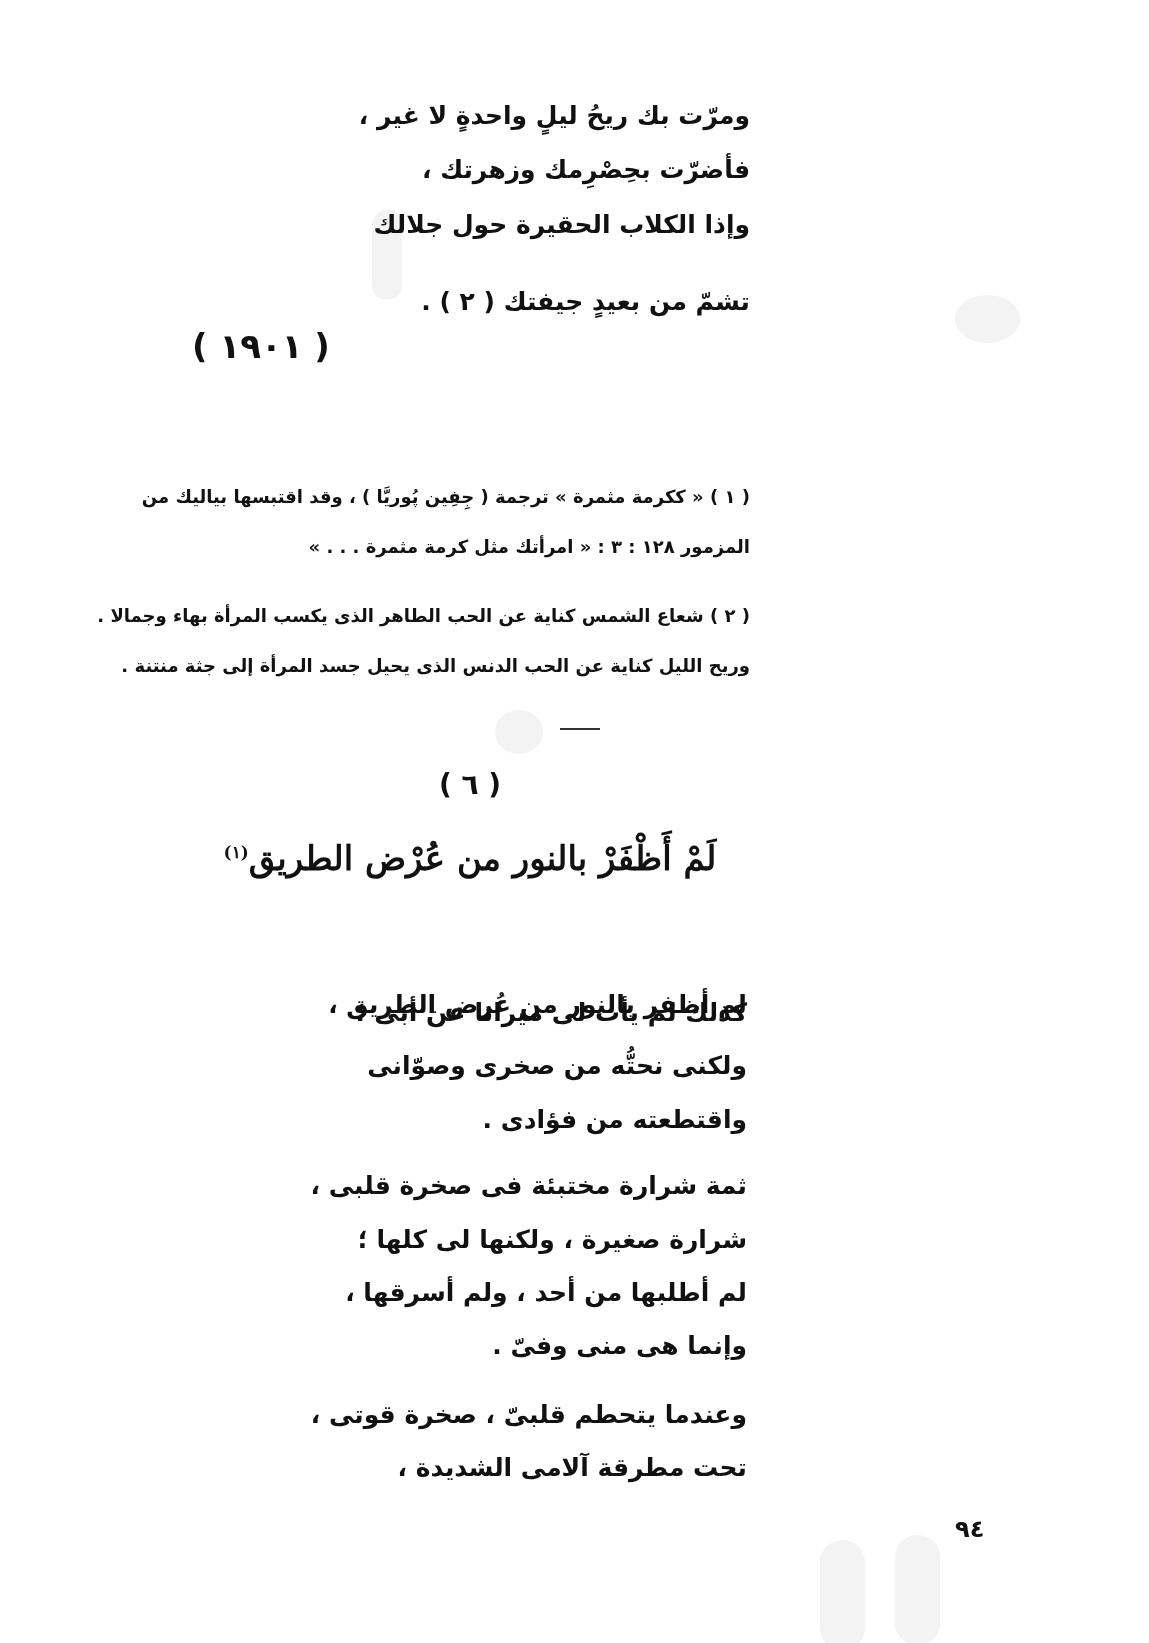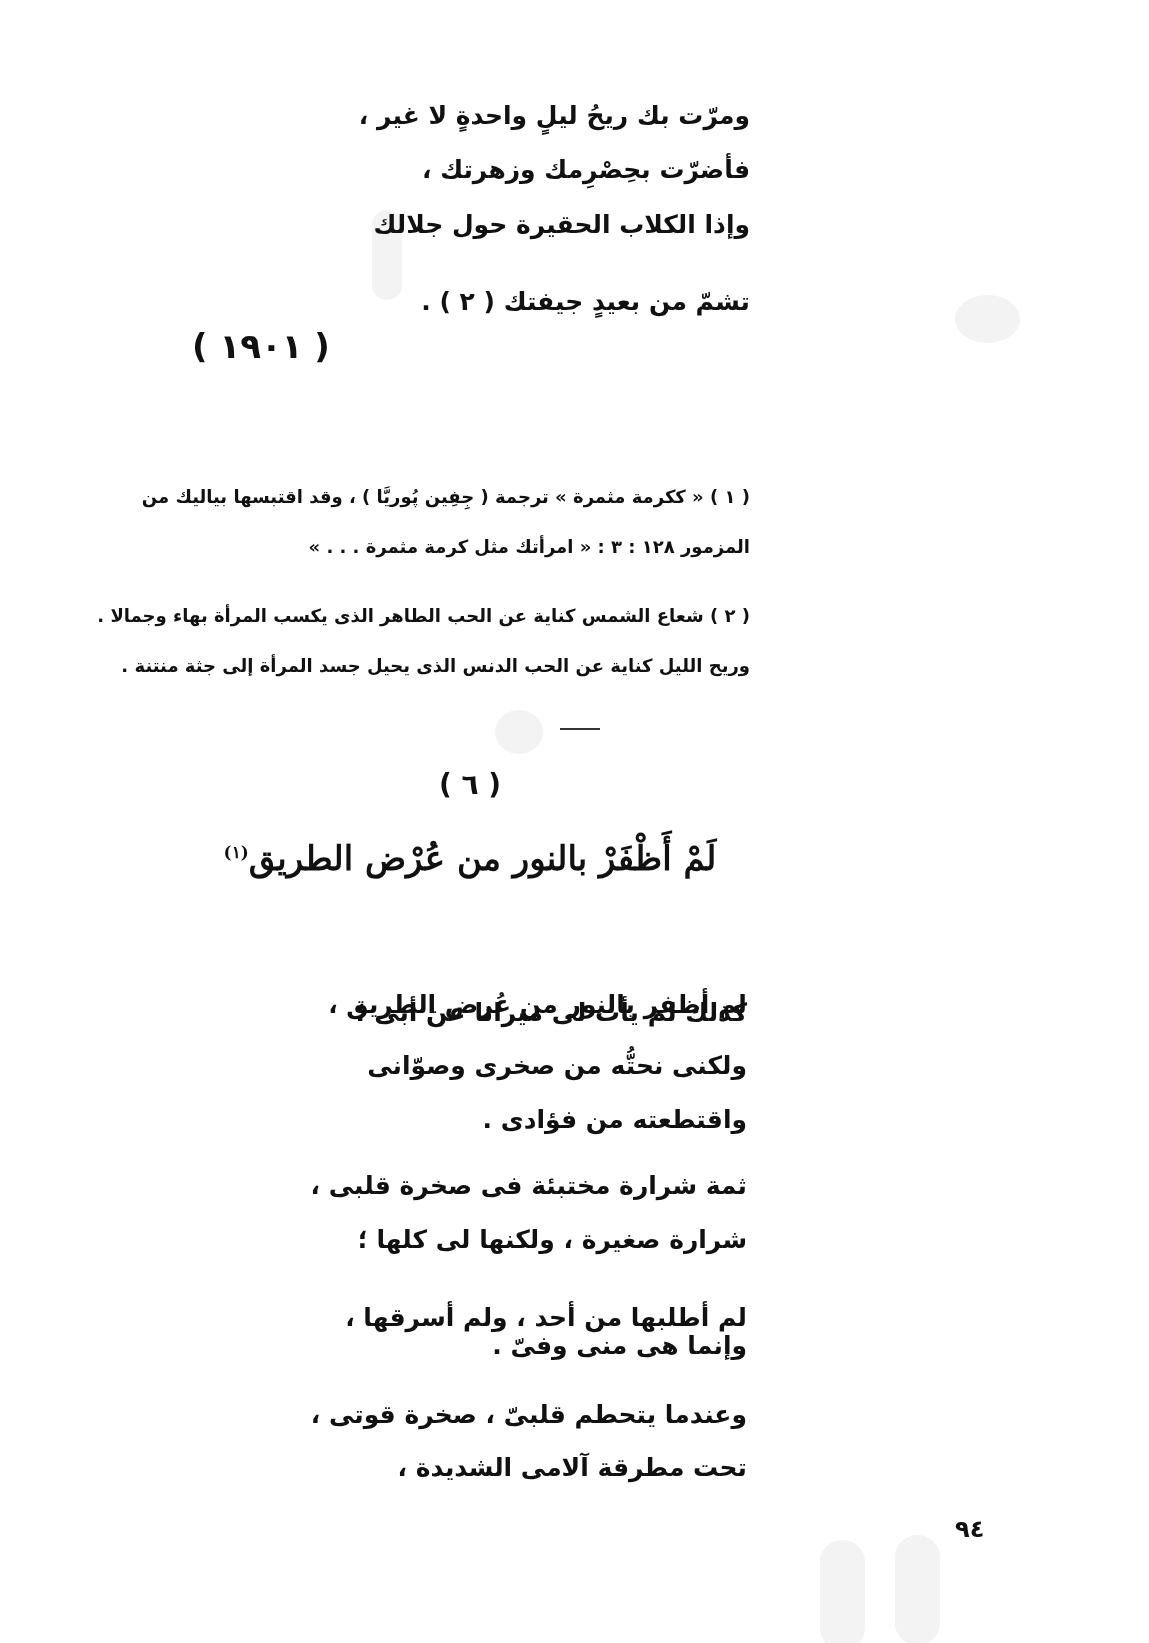--- a/index.html
+++ b/index.html
@@ -140,21 +140,21 @@
   <div>
     <div class="line verse" style="right:193px;top:945px;margin-top:47px;">لم أظفر بالنور من عُرض الطريق ،</div>
     <div class="line verse" style="right:193px;top:1000px;">كذلك لم يأت لى ميراثا عن أبى ؛</div>
     <div class="line verse" style="right:193px;top:1053px;">ولكنى نحتُّه من صخرى وصوّانى</div>
     <div class="line verse" style="right:193px;top:1107px;text-align:right;">واقتطعته من فؤادى .</div>
   </div>
 
   <div>
     <div class="line verse" style="right:193px;top:1173px;">ثمة شرارة مختبئة فى صخرة قلبى ،</div>
     <div class="line verse" style="right:193px;top:1227px;">شرارة صغيرة ، ولكنها لى كلها ؛</div>
-    <div class="line verse" style="right:193px;top:1280px;margin-top:25px;">لم أطلبها من أحد ، ولم أسرقها ،</div>
+    <div class="line verse" style="right:193px;top:1280px;">لم أطلبها من أحد ، ولم أسرقها ،</div>
     <div class="line verse" style="right:193px;top:1333px;">وإنما هى منى وفىّ .</div>
   </div>
 
   <div>
     <div class="line verse" style="right:193px;top:1402px;">وعندما يتحطم قلبىّ ، صخرة قوتى ،</div>
     <div class="line verse" style="right:193px;top:1455px;">تحت مطرقة آلامى الشديدة ،</div>
   </div>
 
   <div class="page-number">٩٤</div>
 

